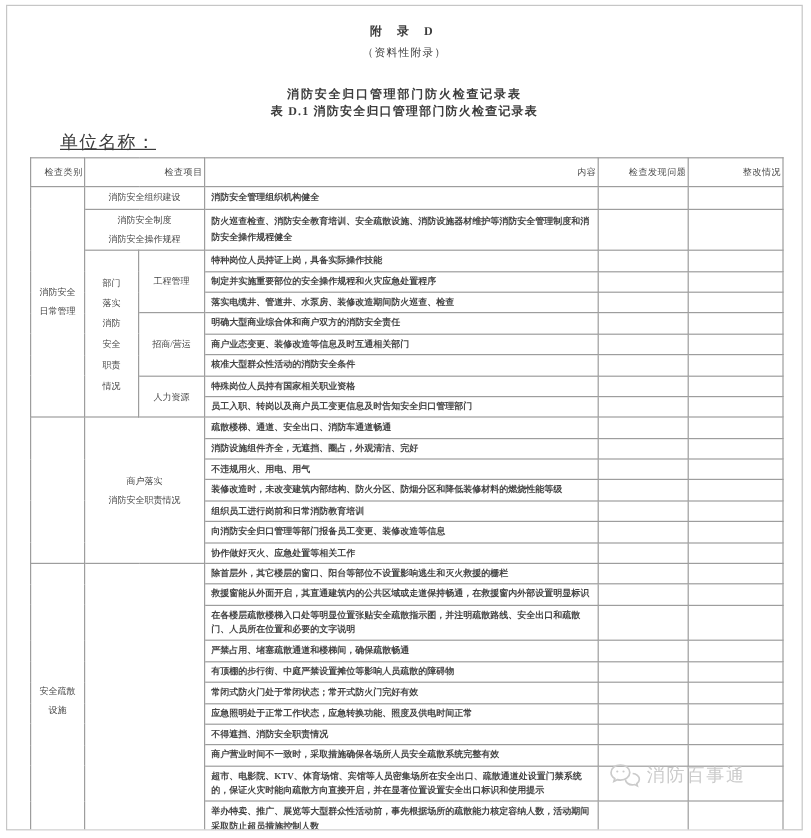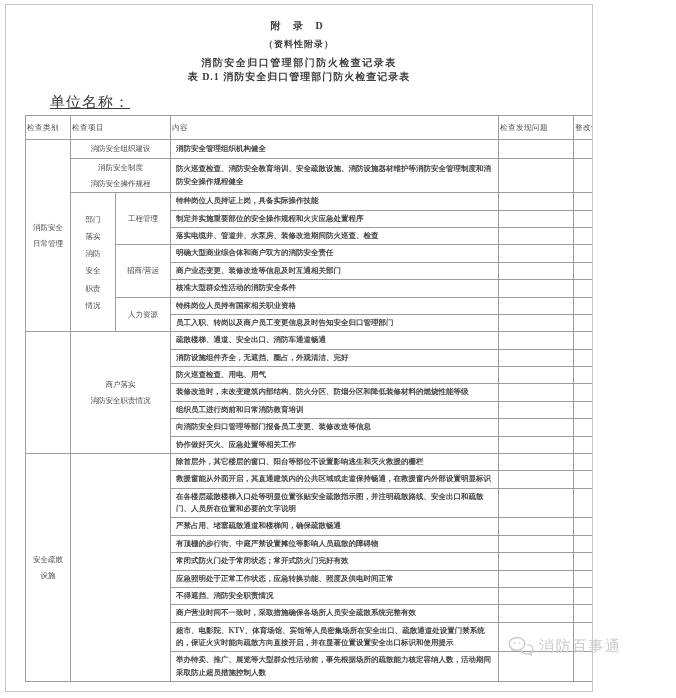--- a/index.html
+++ b/index.html
@@ -2,39 +2,39 @@
 <html><head>
 <meta charset="utf-8">
 <style>
   html,body { margin:0; padding:0; }
   body {
     width:676px; height:698px; background:#ffffff; position:relative;
     font-family:"Liberation Serif", serif; color:#3c3c3c;
     -webkit-font-smoothing:antialiased;
   }
   .frame {
-    position:absolute; left:5px; top:4px; width:588px; height:688px;
+    position:absolute; left:5px; top:4px; width:664px; height:688px;
     border:1px solid #c6c6c6; background:#fff; box-sizing:border-box; overflow:hidden;
   }
   .titles { text-align:center; }
   .t-appendix  { margin-top:14px; font-weight:bold; font-size:10px; letter-spacing:5px; }
-  .t-type      { margin-top:5px;  font-weight:bold; font-size:9px;  letter-spacing:1px; }
-  .t-name      { margin-top:5px;  font-weight:bold; font-size:10px; letter-spacing:1.5px; }
+  .t-type      { margin-top:5px;  font-weight:normal; font-size:9px;  letter-spacing:1px; }
+  .t-name      { margin-top:21px;  font-weight:bold; font-size:10px; letter-spacing:1.5px; }
   .t-caption   { font-weight:bold; font-size:10px; letter-spacing:1px; }
   .unit-label  { margin:9px 0 3px 44px; font-size:15px; letter-spacing:1px;text-decoration:underline; }
 
   table.record {
     border-collapse:collapse; table-layout:fixed;
     width:627px; margin-left:19px; background:#fff;
   }
   .record th, .record td {
     border:1px solid #9d9d9d; font-size:7.5px; font-weight:normal;
     overflow:hidden; box-sizing:border-box;
   }
-  .record th { height:24px; text-align:left; color:#4a4a4a; letter-spacing:0.5px; }
+  .record th { height:24px; text-align:right; color:#4a4a4a; letter-spacing:0.5px; }
   td.cat, td.item, td.sub {
     text-align:center; vertical-align:middle;
     white-space:pre-line; line-height:2.1; color:#464646;
   }
   td.vert { padding:0 11px; word-break:break-all; line-height:2.3; }
   td.content {
     padding:2px 4px 2px 5px; line-height:1.65; height:13px;
     vertical-align:middle; word-break:break-all; color:#464646;font-weight:bold;
   }
   tr.ra td.content { height:15px; }
@@ -147,21 +147,21 @@
       <td class="content">疏散楼梯、通道、安全出口、消防车通道畅通</td>
       <td class="blank"></td>
       <td class="blank"></td>
     </tr>
     <tr>
       <td class="content">消防设施组件齐全，无遮挡、圈占，外观清洁、完好</td>
       <td class="blank"></td>
       <td class="blank"></td>
     </tr>
     <tr>
-      <td class="content">防火巡查检查、用电、用气</td>
+      <td class="content">不违规用火、用电、用气</td>
       <td class="blank"></td>
       <td class="blank"></td>
     </tr>
     <tr>
       <td class="content">装修改造时，未改变建筑内部结构、防火分区、防烟分区和降低装修材料的燃烧性能等级</td>
       <td class="blank"></td>
       <td class="blank"></td>
     </tr>
     <tr>
       <td class="content">组织员工进行岗前和日常消防教育培训</td>

